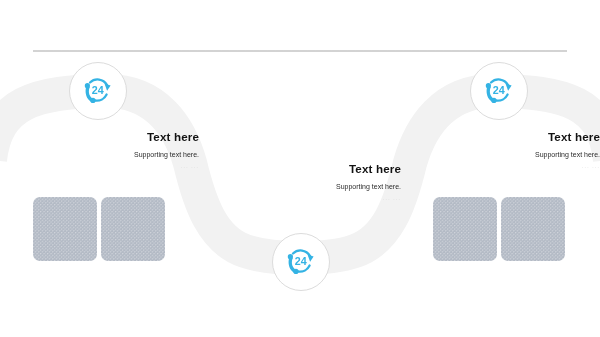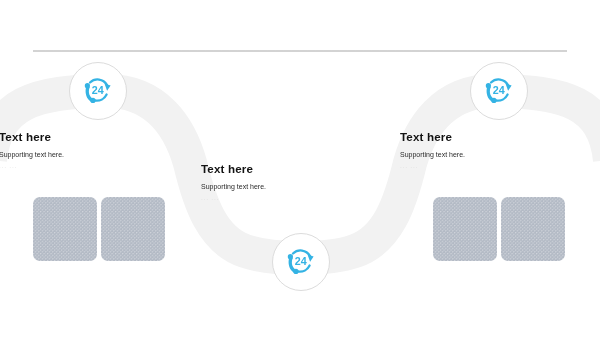--- a/index.html
+++ b/index.html
@@ -7,21 +7,21 @@
        font-family:"Liberation Sans",sans-serif;position:relative;}
   .slide{position:absolute;left:0;top:0;width:600px;height:295px;background:#fff;overflow:hidden;}
   .bgwave{position:absolute;left:0;top:0;width:600px;height:337px;z-index:1;}
   .divider{position:absolute;left:33px;top:49px;width:534px;height:3px;z-index:2;background:linear-gradient(to bottom, rgba(0,0,0,0) 0%, rgba(0,0,0,0) 33%, rgba(175,175,175,0.55) 33%, rgba(175,175,175,0.55) 100%);}
 
   .badge{position:absolute;width:58px;height:58px;border-radius:50%;
          background:#ffffff;border:1.7px solid #dcdcdc;box-sizing:border-box;
          display:flex;align-items:center;justify-content:center;z-index:6;}
   .badge svg{width:32px;height:32px;display:block;}
 
-  .txtblock{position:absolute;text-align:left;z-index:5;width:200px;}
+  .txtblock{position:absolute;text-align:right;z-index:5;width:200px;}
   .h{font-weight:bold;color:#131313;font-size:11.6px;letter-spacing:0.15px;margin:0;line-height:13px;}
   .sub{color:#2b2b2b;font-size:7.0px;margin:0;line-height:10px;padding-top:7px;}
   .dots{color:#d2d2d2;font-size:5.6px;margin:0;line-height:8px;letter-spacing:0.8px;padding-top:3px;}
 
   .ph{position:absolute;border-radius:7px;z-index:4;
       background-color:#b3bac5;
       background-image:
         radial-gradient(circle at 0.8px 0.8px, rgba(255,255,255,0.62) 0.4px, rgba(255,255,255,0) 0.72px),
         radial-gradient(circle at 0.8px 0.8px, rgba(255,255,255,0.62) 0.4px, rgba(255,255,255,0) 0.72px);
       background-size:3.5px 3.5px, 3.5px 3.5px;

